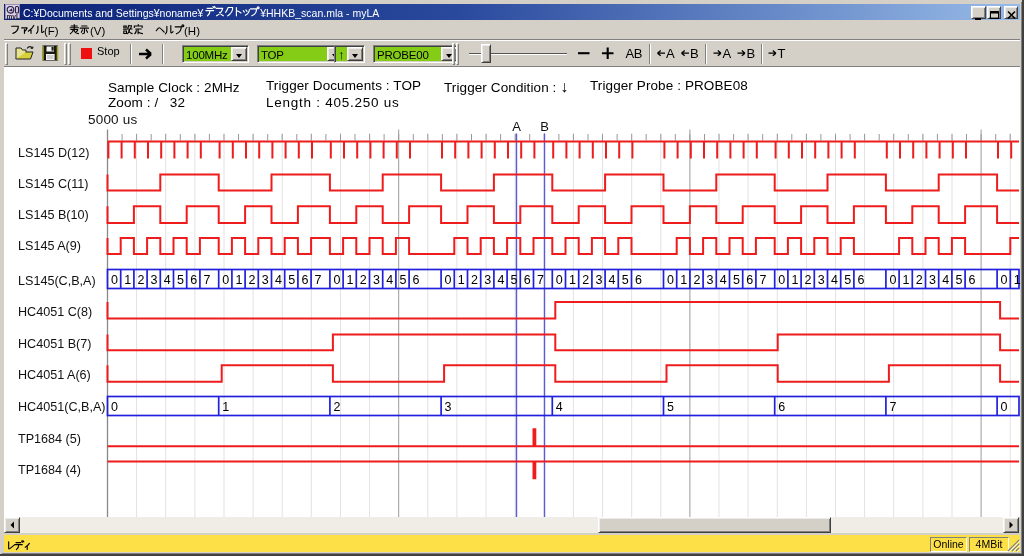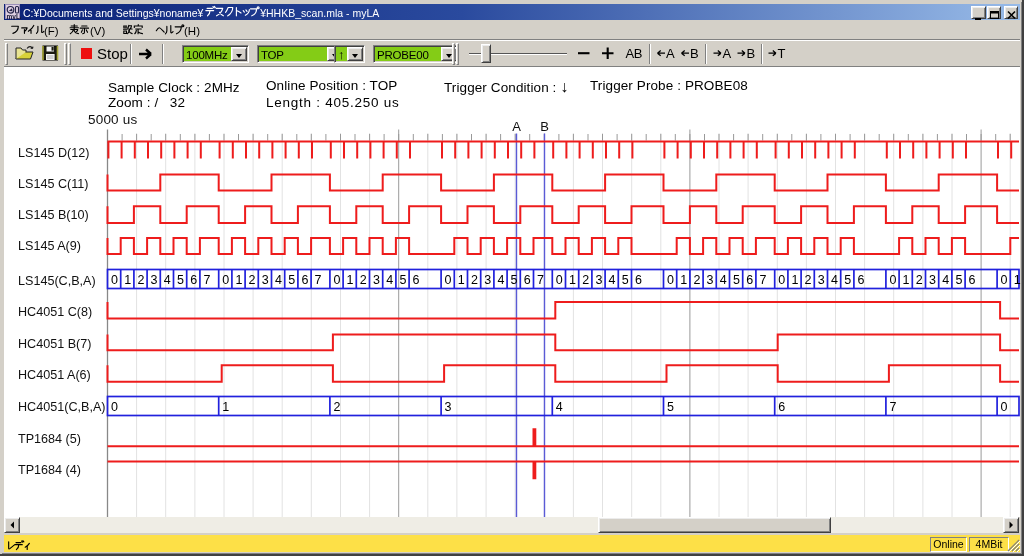--- a/index.html
+++ b/index.html
@@ -128,21 +128,21 @@
    <rect x="2" y="2" width="14.5" height="14" fill="#1a1a10" stroke="#000" stroke-width="1"></rect>
    <path d="M2,2 V16 M16.5,2 V16" stroke="#a8a838" stroke-width="1.6"></path>
    <rect x="5.5" y="2.5" width="7.5" height="5" fill="#f4f4f4"></rect>
    <rect x="10.5" y="3" width="2.2" height="3.6" fill="#1a1a10"></rect>
    <rect x="5" y="10" width="8.6" height="6" fill="#f4f4f4"></rect>
    <path d="M6,12H12.5M6,14H12.5" stroke="#999" stroke-width="0.8"></path>
  </svg>
  <div class="tgrip" style="left:60px"></div>
  <div class="tgrip" style="left:64px"></div>
  <div style="position:absolute;left:77px;top:7px;width:11px;height:11px;background:#ee0f0f"></div>
- <div style="position:absolute;left:93px;top:4px;font-size:15px">Stop</div>
+ <div style="position:absolute;left:93px;top:4px;font-size:11px">Stop</div>
  <div class="tsep" style="left:126px"></div>
  <svg style="position:absolute;left:134px;top:7px" width="20" height="12">
       <path d="M1,6H13M13,6L8,1.5M13,6L8,10.5" stroke="#000" stroke-width="2.4" fill="none"></path>
     </svg>
  <div class="tsep" style="left:158px"></div>
  <div class="combo" style="left:178px;width:67px">
       <span class="cv">100MHz</span>
       <span class="cbtn"></span>
     </div>
  <div class="combo" style="left:253px;width:88px">
@@ -183,21 +183,21 @@
    <text x="152.5" y="14">A</text>
         <text x="176.5" y="14">B</text>
    <text x="207.5" y="14">T</text>
   </g>
  </svg>
 </div>
 <div class="tbline"></div>
 
 <div class="client"></div>
 <div class="itxt" style="left:108px;top:80px">Sample Clock : 2MHz</div>
-<div class="itxt" style="left:266px;top:78px">Online Position : TOP</div>
+<div class="itxt" style="left:266px;top:78px">Trigger Documents : TOP</div>
 <div class="itxt" style="left:444px;top:78px">Trigger Condition : <span style="font-size:16px">↓</span></div>
 <div class="itxt" style="left:590px;top:78px">Trigger Probe : PROBE08</div>
 <div class="itxt" style="left:108px;top:95px">Zoom : /&nbsp;&nbsp;&nbsp;32</div>
 <div class="itxt" style="left:266px;top:95px;letter-spacing:0.75px">Length : 405.250 us</div>
 
 <svg width="1024" height="556" viewBox="0 0 1024 556" style="position:absolute;left:0;top:0">
     <path d="M136.6,133V517M165.7,133V517M194.9,133V517M224.0,133V517M253.1,133V517M282.2,133V517M311.3,133V517M340.5,133V517M369.6,133V517M427.8,133V517M456.9,133V517M486.1,133V517M515.2,133V517M544.3,133V517M573.4,133V517M602.5,133V517M631.7,133V517M660.8,133V517M719.0,133V517M748.1,133V517M777.3,133V517M806.4,133V517M835.5,133V517M864.6,133V517M893.7,133V517M922.9,133V517M952.0,133V517M1010.2,133V517" stroke="#e2e2e2" stroke-width="1" fill="none"></path>
     <path d="M398.7,129.5V517M689.9,129.5V517M981.1,129.5V517" stroke="#9a9a9a" stroke-width="1" fill="none"></path>
     <path d="M107.5,129.5V517" stroke="#888" stroke-width="1.3" fill="none"></path>
     <path d="M122.1,134V140.5M136.6,134V140.5M151.2,134V140.5M165.7,134V140.5M180.3,134V140.5M194.9,134V140.5M209.4,134V140.5M224.0,134V140.5M238.5,134V140.5M253.1,134V140.5M267.7,134V140.5M282.2,134V140.5M296.8,134V140.5M311.3,134V140.5M325.9,134V140.5M340.5,134V140.5M355.0,134V140.5M369.6,134V140.5M384.1,134V140.5M398.7,134V140.5M413.3,134V140.5M427.8,134V140.5M442.4,134V140.5M456.9,134V140.5M471.5,134V140.5M486.1,134V140.5M500.6,134V140.5M515.2,134V140.5M529.7,134V140.5M544.3,134V140.5M558.9,134V140.5M573.4,134V140.5M588.0,134V140.5M602.5,134V140.5M617.1,134V140.5M631.7,134V140.5M646.2,134V140.5M660.8,134V140.5M675.3,134V140.5M689.9,134V140.5M704.5,134V140.5M719.0,134V140.5M733.6,134V140.5M748.1,134V140.5M762.7,134V140.5M777.3,134V140.5M791.8,134V140.5M806.4,134V140.5M820.9,134V140.5M835.5,134V140.5M850.1,134V140.5M864.6,134V140.5M879.2,134V140.5M893.7,134V140.5M908.3,134V140.5M922.9,134V140.5M937.4,134V140.5M952.0,134V140.5M966.5,134V140.5M981.1,134V140.5M995.7,134V140.5M1010.2,134V140.5" stroke="#999" stroke-width="1" fill="none"></path>

